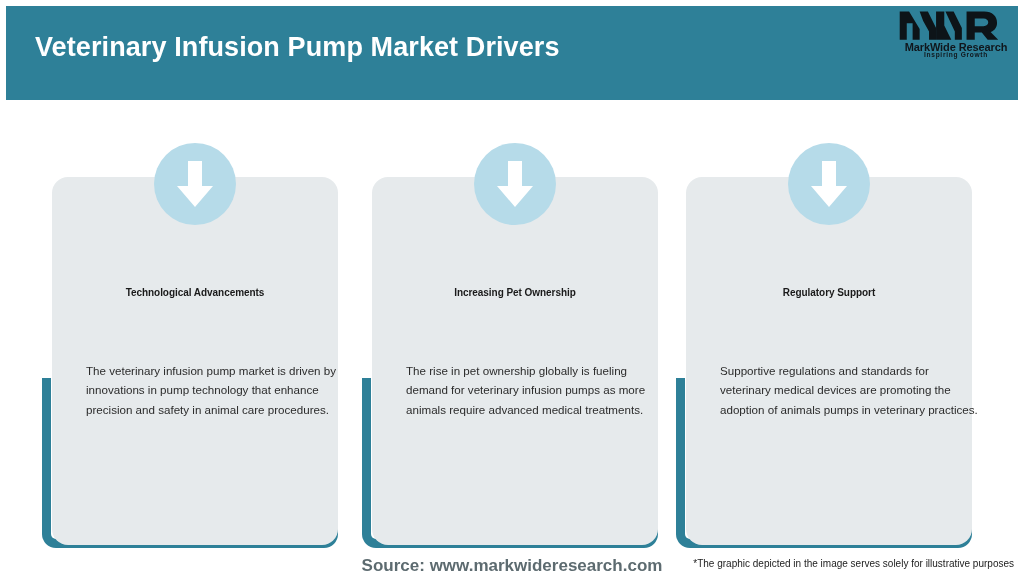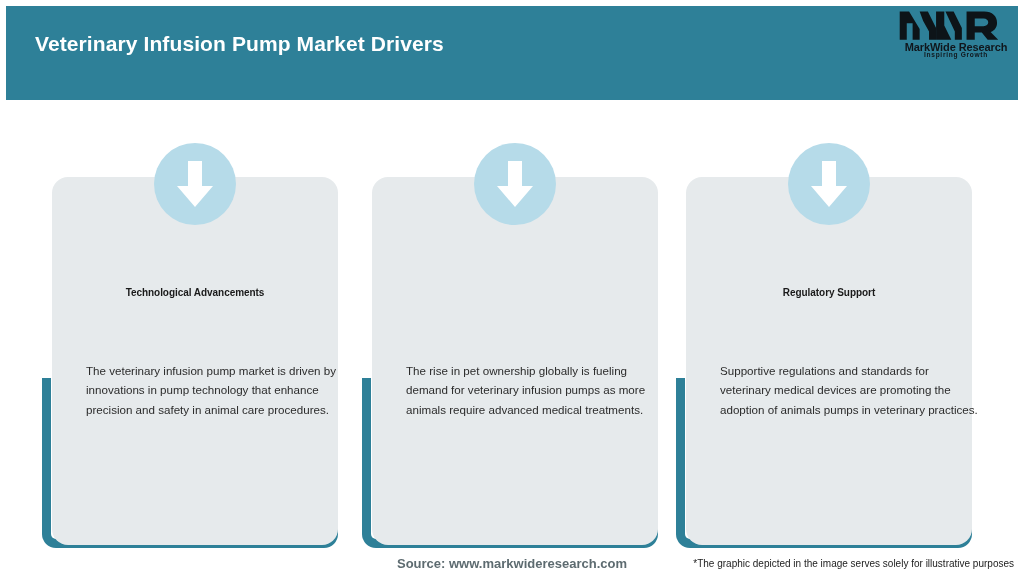--- a/index.html
+++ b/index.html
@@ -22,21 +22,21 @@
     left: 6px;
     top: 6px;
     width: 1012px;
     height: 94px;
     background: #2e8098;
   }
   .header-title {
     position: absolute;
     left: 29px;
     top: 26px;
-    font-size: 21px;
+    font-size: 27px;
     font-weight: bold;
     color: #ffffff;
     letter-spacing: 0.1px;
     white-space: nowrap;
   }
 
   
   .logo {
     position: absolute;
     right: 9px;
@@ -143,21 +143,21 @@
     margin-left: 23px;
   }
 
   
   .source {
     position: absolute;
     left: 0;
     top: 556px;
     width: 1024px;
     text-align: center;
-    font-size: 13px;
+    font-size: 17px;
     font-weight: bold;
     color: #5d6b70;
   }
   .disclaimer {
     position: absolute;
     right: 10px;
     top: 558px;
     font-size: 10px;
     color: #222222;
     white-space: nowrap;
@@ -193,20 +193,21 @@
   <div class="circle">
     <svg width="40" height="50" viewBox="0 0 40 50">
       <path d="M13 2 L27 2 L27 27 L38 27 L20 48 L2 27 L13 27 Z" fill="#ffffff"></path>
     </svg>
   </div>
 </div>
 
 <div class="card-wrap" style="left:362px;">
   <div class="frame"></div>
   <div class="card">
+    <div class="card-title">Increasing Pet Ownership</div>
     <div class="card-body">The rise in pet ownership globally is fueling demand for veterinary infusion pumps as more animals require advanced medical treatments.</div>
   </div>
   <div class="circle">
     <svg width="40" height="50" viewBox="0 0 40 50">
       <path d="M13 2 L27 2 L27 27 L38 27 L20 48 L2 27 L13 27 Z" fill="#ffffff"></path>
     </svg>
   </div>
 </div>
 
 <div class="card-wrap" style="left:676px;">

